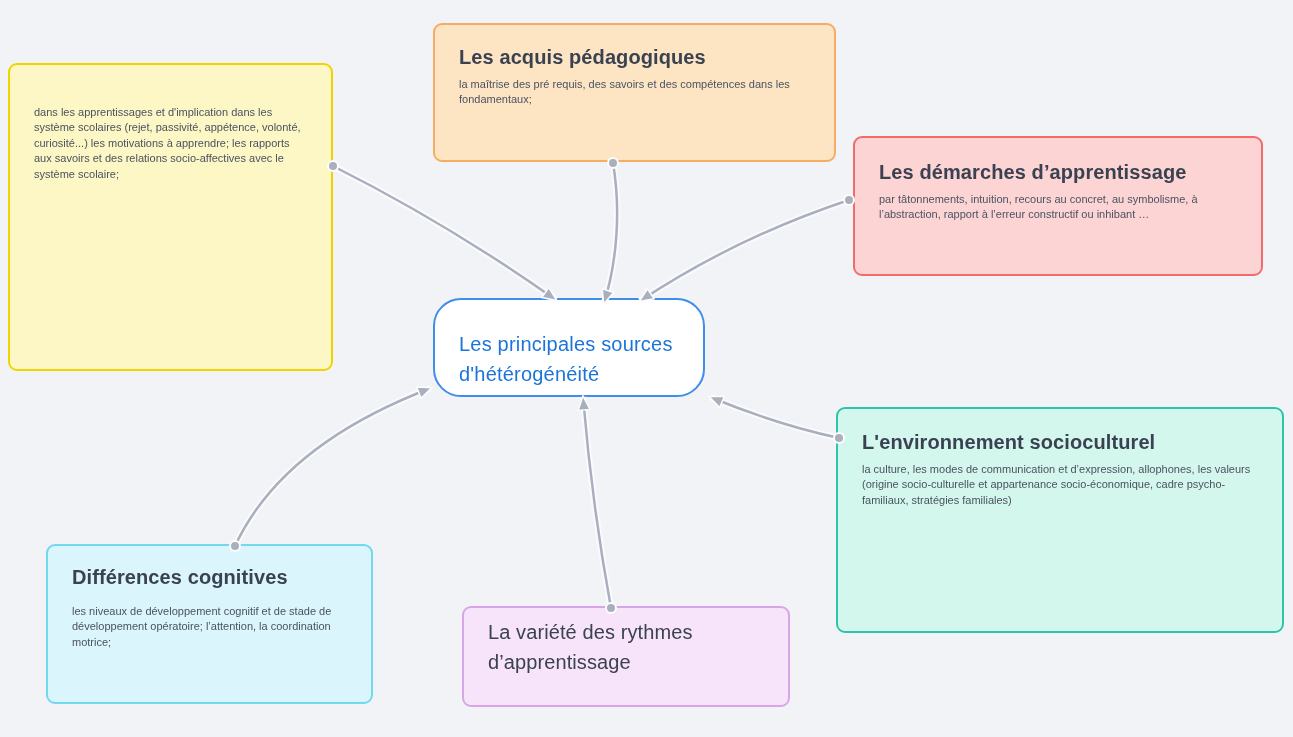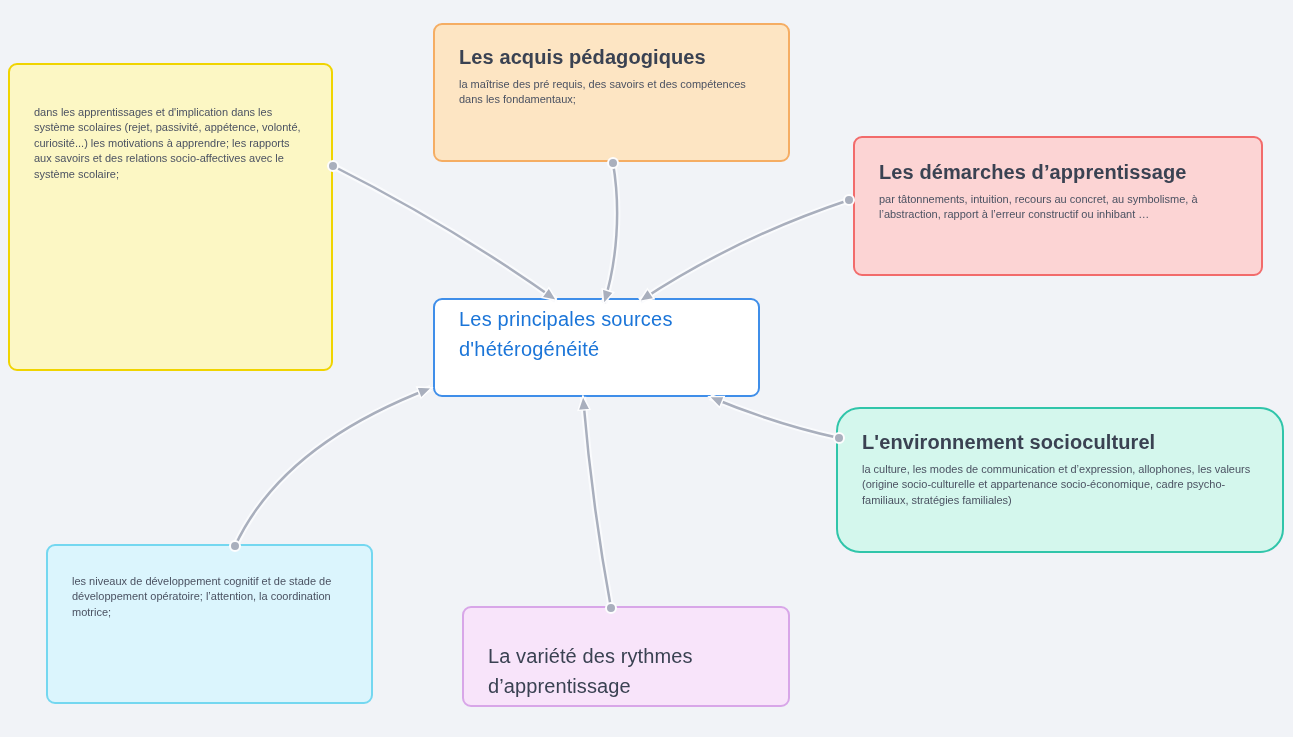--- a/index.html
+++ b/index.html
@@ -33,31 +33,31 @@
     margin-top: 12px;
     font-size: 11px;
     font-weight: 400;
     color: #4b5262;
     line-height: 1.4;
   }
   .title.w500 { font-weight: 500; }
 
   #n-engagement   { left: 8px;   top: 63px;  width: 325px; height: 308px; }
   #n-engagement .body { margin-top: 20px; }
-  #n-acquis       { left: 433px; top: 23px;  width: 357px; height: 139px; padding-top: 17px; }
+  #n-acquis       { left: 433px; top: 23px;  width: 403px; height: 139px; padding-top: 17px; }
   #n-acquis .body { margin-top: 5px; }
   #n-demarches    { left: 853px; top: 136px; width: 410px; height: 140px; padding-top: 19px; }
   #n-demarches .body { margin-top: 5px; }
-  #n-centre       { left: 433px; top: 298px; width: 327px; height: 99px;  padding-top: 4px; background: #ffffff; }
+  #n-centre       { left: 433px; top: 298px; width: 272px; height: 99px;  padding-top: 29px; background: #ffffff; border-radius: 28px; }
   #n-centre .title { font-weight: 500; letter-spacing: 0.2px; }
-  #n-environnement{ left: 836px; top: 407px; width: 448px; height: 146px; padding-top: 18px; border-radius: 24px; }
+  #n-environnement{ left: 836px; top: 407px; width: 448px; height: 226px; padding-top: 18px; }
   #n-environnement .body { margin-top: 5px; }
   #n-cognitives   { left: 46px;  top: 544px; width: 327px; height: 160px; padding-top: 16px; }
   #n-cognitives .body { margin-top: 12px; }
-  #n-rythmes      { left: 462px; top: 606px; width: 328px; height: 101px; padding-top: 33px; }
+  #n-rythmes      { left: 462px; top: 606px; width: 328px; height: 101px; padding-top: 9px; }
 
   svg.connectors {
     position: absolute;
     left: 0; top: 0;
     width: 1293px;
     height: 737px;
     pointer-events: none;
   }
   .halo   { fill: none; stroke: #fafbfd; stroke-width: 6.5; }
   .wire   { fill: none; stroke: #a9afbd; stroke-width: 2.5; }
@@ -85,20 +85,21 @@
   <div class="node" id="n-centre" style="background-color: rgb(255, 255, 255); border-color: rgb(63, 142, 233);">
     <div class="title" style="color: rgb(27, 117, 216);">Les principales sources d'hétérogénéité</div>
   </div>
 
   <div class="node" id="n-environnement" style="background-color: rgb(212, 247, 237); border-color: rgb(48, 197, 170);">
     <div class="title">L'environnement socioculturel</div>
     <div class="body">la culture, les modes de communication et d’expression, allophones, les valeurs (origine socio-culturelle et appartenance socio-économique, cadre psycho-familiaux, stratégies familiales)</div>
   </div>
 
   <div class="node" id="n-cognitives" style="background-color: rgb(219, 245, 253); border-color: rgb(116, 215, 240);">
+    <div class="title">Différences cognitives</div>
     <div class="body">les niveaux de développement cognitif et de stade de développement opératoire; l’attention, la coordination motrice;</div>
   </div>
 
   <div class="node" id="n-rythmes" style="background-color: rgb(248, 228, 250); border-color: rgb(216, 166, 232);">
     <div class="title w500">La variété des rythmes d’apprentissage</div>
   </div>
 
   <svg class="connectors" viewBox="0 0 1293 737" xmlns="http://www.w3.org/2000/svg">
     <defs>
       <marker id="arrow" markerUnits="userSpaceOnUse" markerWidth="18" markerHeight="16" refX="14" refY="7" orient="auto">

